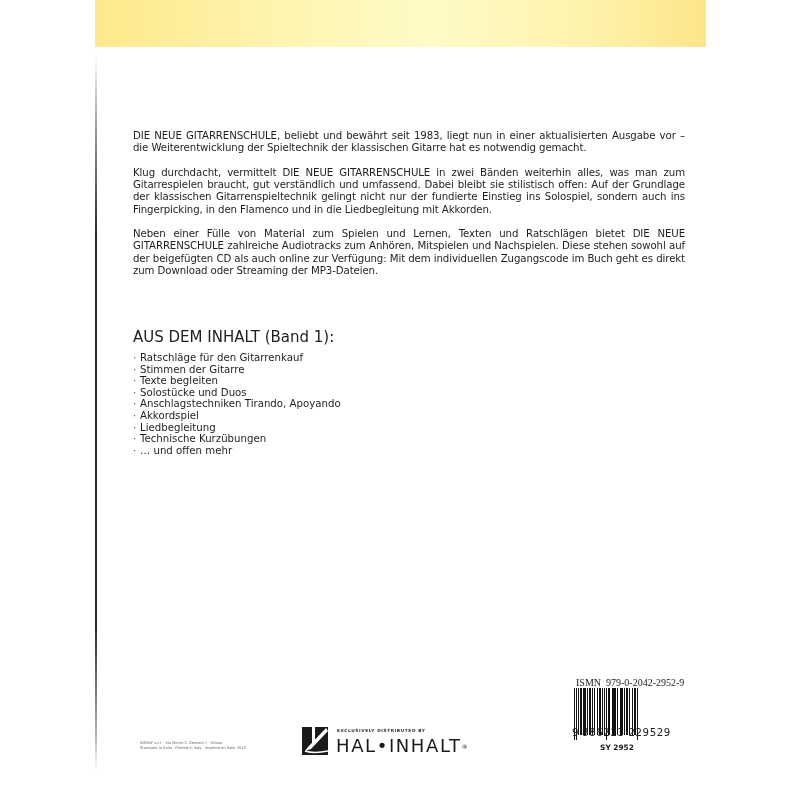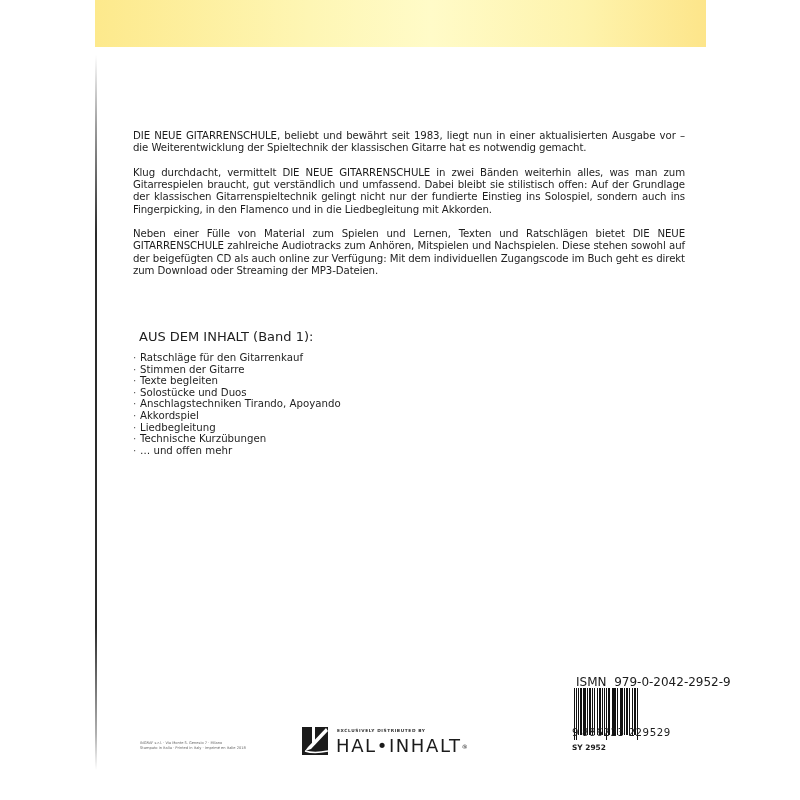--- a/index.html
+++ b/index.html
@@ -19,22 +19,22 @@
     background: linear-gradient(180deg, rgba(60,60,60,0) 0%, rgba(60,60,60,0.5) 10%, #2a2a2a 25%, #2a2a2a 80%, rgba(60,60,60,0.4) 95%, rgba(60,60,60,0) 100%);
   }
   .body-text {
     position: absolute; left: 133px; top: 98px; width: 552px;
     font-size: 10.2px; line-height: 12.2px; letter-spacing: -0.1px;
     text-align: justify;
     margin-top: 32px;
   }
   .body-text p { margin: 0 0 12.5px 0; }
   .contents-heading {
-    position: absolute; left: 139px; top: 331px;
-    font-size: 13px; line-height: 12px;
+    position: absolute; left: 133px; top: 331px;
+    font-size: 15px; line-height: 12px;
   }
   .contents-list {
     position: absolute; left: 133px; top: 352px;
     list-style: none; margin: 0; padding: 0;
     font-size: 10.2px; line-height: 11.6px;
   }
   .contents-list li { white-space: nowrap; }
   .contents-list .bullet { display: inline-block; width: 7px; color: #555; }
   .printer-note {
     position: absolute; left: 140px; top: 741px;
@@ -50,35 +50,36 @@
     font-size: 4.3px; letter-spacing: 0.6px; font-weight: bold; color: #333;
   }
   .hl-name {
     position: absolute; left: 34px; top: 9px; white-space: nowrap;
     font-family: "DejaVu Sans", sans-serif;
     font-size: 18px; letter-spacing: 1.6px; color: #1b1b1b; line-height: 20px;
   }
   .hl-reg { font-size: 6px; vertical-align: top; position: relative; top: 1px; }
   .isbn-block { position: absolute; left: 572px; top: 678px; width: 100px; }
   .ismn-label {
-    font-size: 12px; line-height: 9px; white-space: nowrap; color: #1b1b1b;
+    font-size: 10px; line-height: 9px; white-space: nowrap; color: #1b1b1b;
     padding-left: 4px;
+    font-family: Liberation Serif, serif;
   }
   .barcode {
     position: relative; height: 47px; width: 94px; margin-left: 2px; margin-top: 1px;
     display: flex; align-items: stretch; gap: 0;
   }
   .barcode span { display: block; background: #111; }
   .barcode-digits {
     font-size: 10.2px; letter-spacing: 0.6px; line-height: 11px; white-space: nowrap;
     color: #1b1b1b; margin-top: -8px; background: transparent; position: relative;
   }
   .barcode-digits .first { margin-right: 3px; }
   .sku {
-    font-size: 7.4px; font-weight: bold; text-align: left; width: 90px;
+    font-size: 7.4px; font-weight: bold; text-align: center; width: 90px;
     margin-top: 5px; color: #1b1b1b;
   }
 </style>
 </head>
 <body>
 
 <div class="top-band"></div>
 <div class="spine-line"></div>
 
 <div class="body-text">

